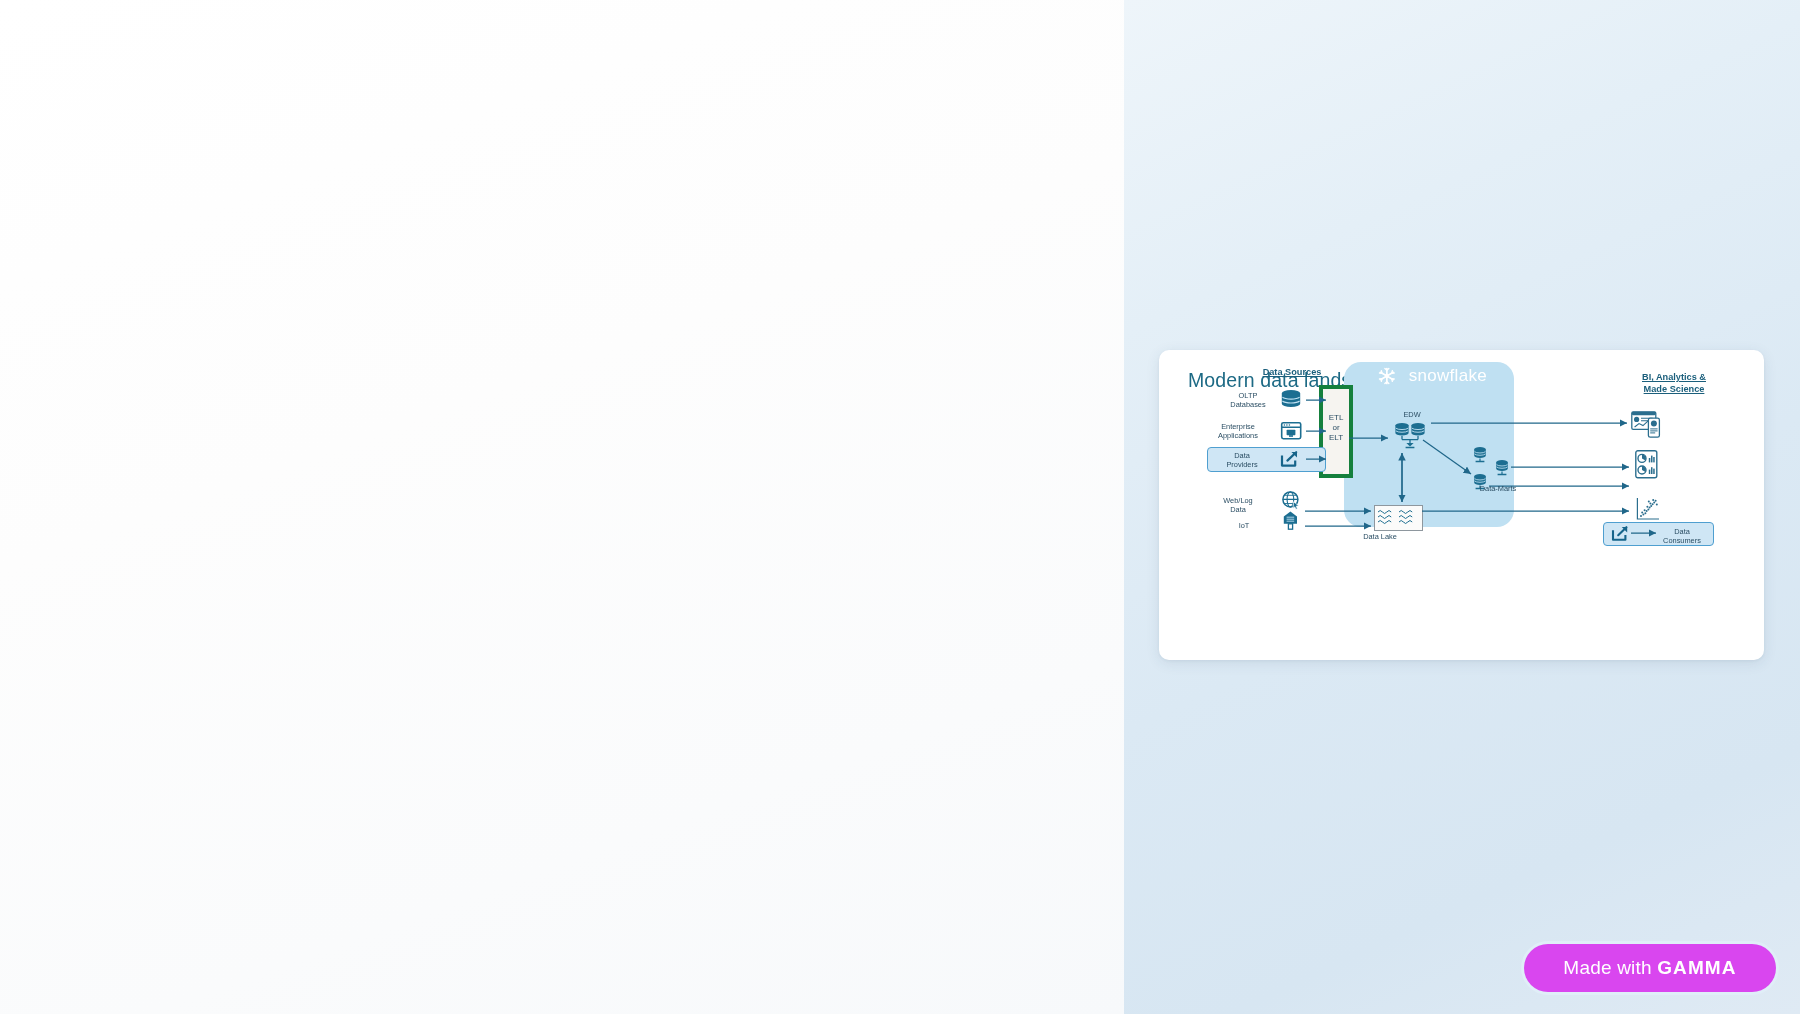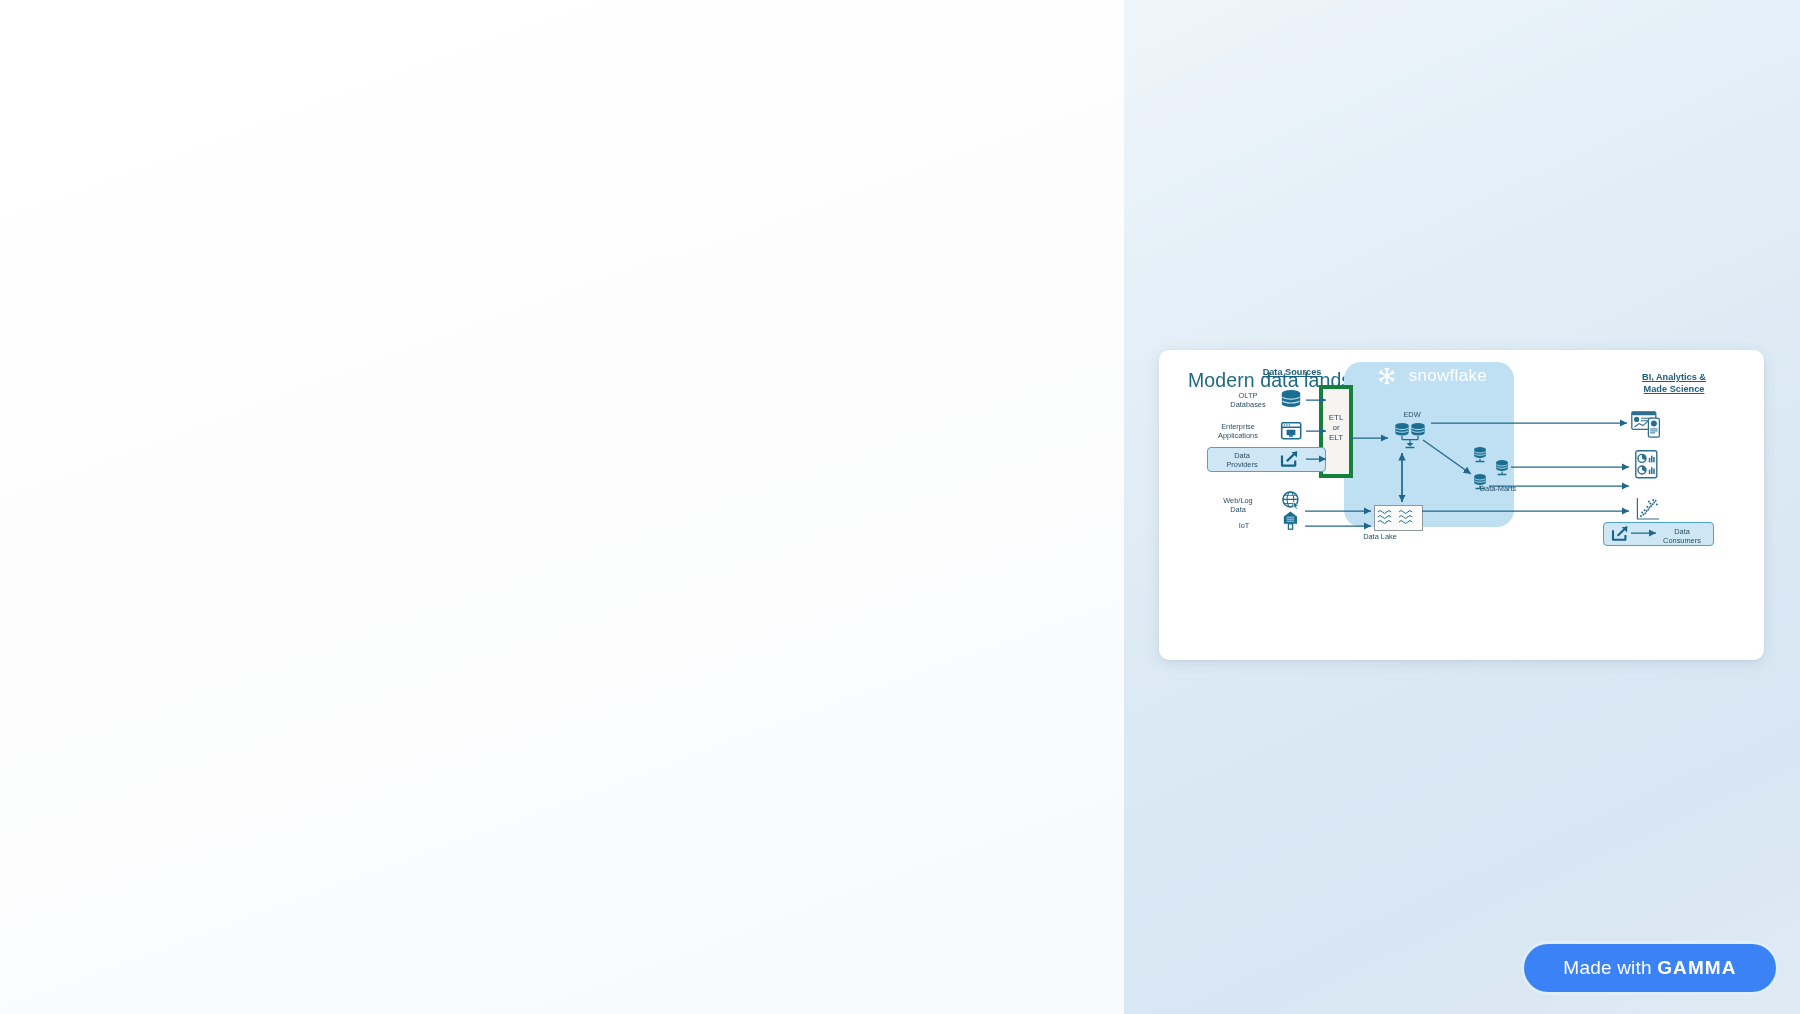--- a/index.html
+++ b/index.html
@@ -71,21 +71,21 @@
   #box-dataconsumers{left:444px;top:172px;width:109px;height:22px;}
   .box-label{
     position:absolute;font-size:7.4px;color:#2a4d63;text-align:center;
     line-height:9px;white-space:nowrap;
   }
   svg{display:block;}
   .arrow{stroke:#20678a;stroke-width:1.25;fill:none;}
   
   #gamma-badge{
     position:absolute;left:1524px;top:944px;width:252px;height:48px;
-    background:#3b82f6;border-radius:24px;
+    background:#d946ef;border-radius:24px;
     display:flex;align-items:center;justify-content:center;
     box-shadow:0 0 0 3px rgba(225,238,248,.85);
   }
   #gamma-text{
     font-size:19px;color:#ffffff;letter-spacing:.2px;white-space:nowrap;
   }
   #gamma-text .brand{font-weight:bold;letter-spacing:1.1px;}
 </style>
 </head>
 <body>

